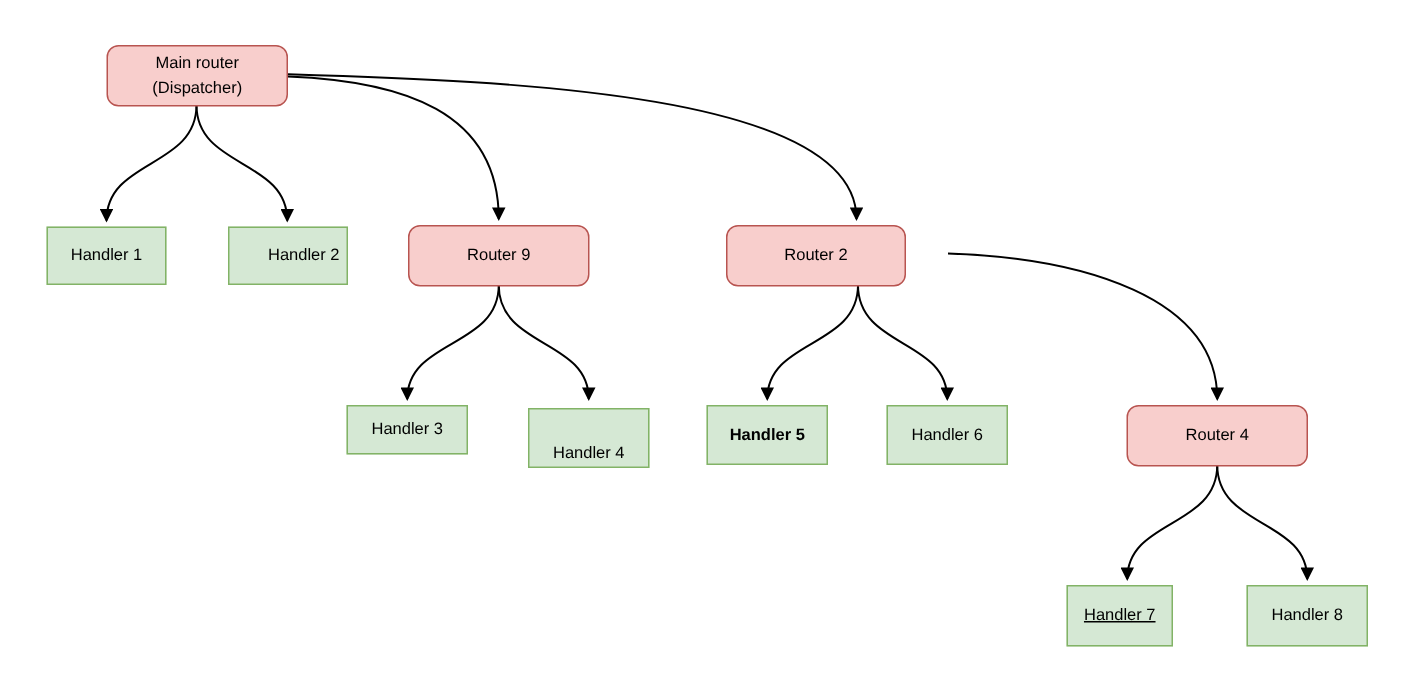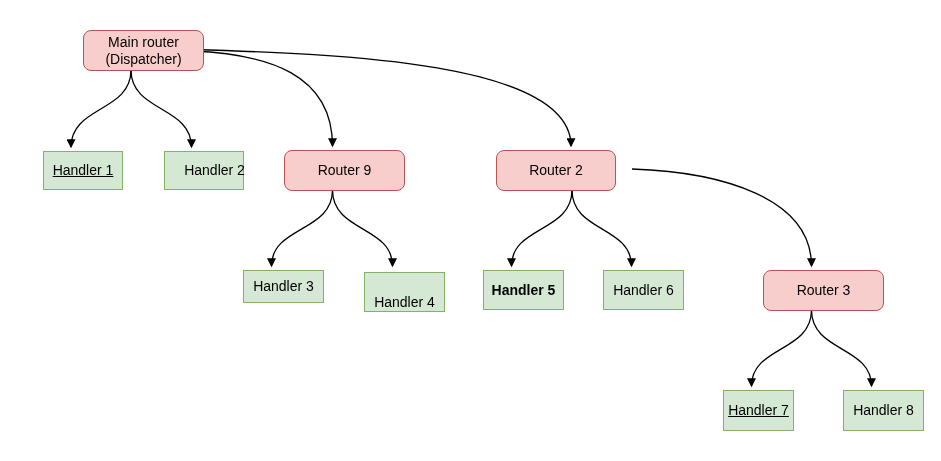--- a/index.html
+++ b/index.html
@@ -36,26 +36,25 @@
   .arrowhead {
     fill: var(--edge-color);
   }
   .node {
     position: absolute;
     box-sizing: border-box;
     display: flex;
     flex-direction: column;
     align-items: center;
     justify-content: center;
-    font-size: 14px;
+    font-size: 11px;
     line-height: 17px;
     color: var(--text-color);
     text-align: center;
     white-space: nowrap;
-    margin-left: 12px;
   }
   .router {
     background: var(--router-fill);
     border: 1px solid var(--router-border);
     border-radius: 8px;
   }
   .handler {
     background: var(--handler-fill);
     border: 1px solid var(--handler-border);
   }
@@ -86,21 +85,21 @@
 
     <path class="edge" marker-end="url(#arrow)" d="M 811.5 310 C 811.5 352, 751.5 346, 751.5 386"></path>
     <path class="edge" marker-end="url(#arrow)" d="M 811.5 310 C 811.5 352, 871.5 346, 871.5 386"></path>
   </svg>
 
   <div class="node router" style="left:71px; top:30px; width:121px; height:41px;">
     <span>Main router</span>
     <span>(Dispatcher)</span>
   </div>
 
-  <div class="node handler" style="left:31px; top:151px; width:80px; height:39px;text-decoration:underline;">
+  <div class="node handler" style="left:31px; top:151px; width:80px; height:39px;">
     <span>Handler 1</span>
   </div>
 
   <div class="node handler" style="left:152px; top:151px; width:80px; height:39px;padding-left:21px;">
     <span>Handler 2</span>
   </div>
 
   <div class="node router" style="left:272px; top:150px; width:121px; height:41px;">
     <span>Router 9</span>
   </div>
@@ -119,21 +118,21 @@
 
   <div class="node handler" style="left:471px; top:270px; width:81px; height:40px;font-weight:bold;">
     <span>Handler 5</span>
   </div>
 
   <div class="node handler" style="left:591px; top:270px; width:81px; height:40px;">
     <span>Handler 6</span>
   </div>
 
   <div class="node router" style="left:751px; top:270px; width:121px; height:41px;">
-    <span>Router 3</span>
+    <span>Router 4</span>
   </div>
 
   <div class="node handler" style="left:711px; top:390px; width:71px; height:41px;text-decoration:underline;">
     <span>Handler 7</span>
   </div>
 
   <div class="node handler" style="left:831px; top:390px; width:81px; height:41px;">
     <span>Handler 8</span>
   </div>
 

